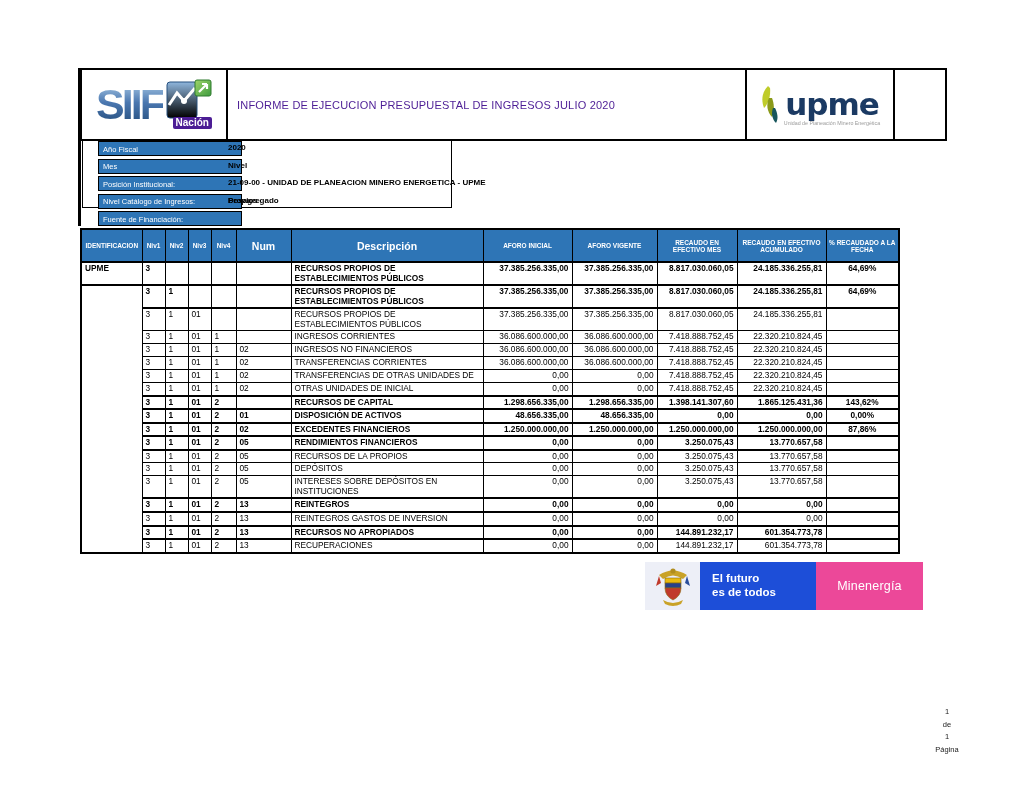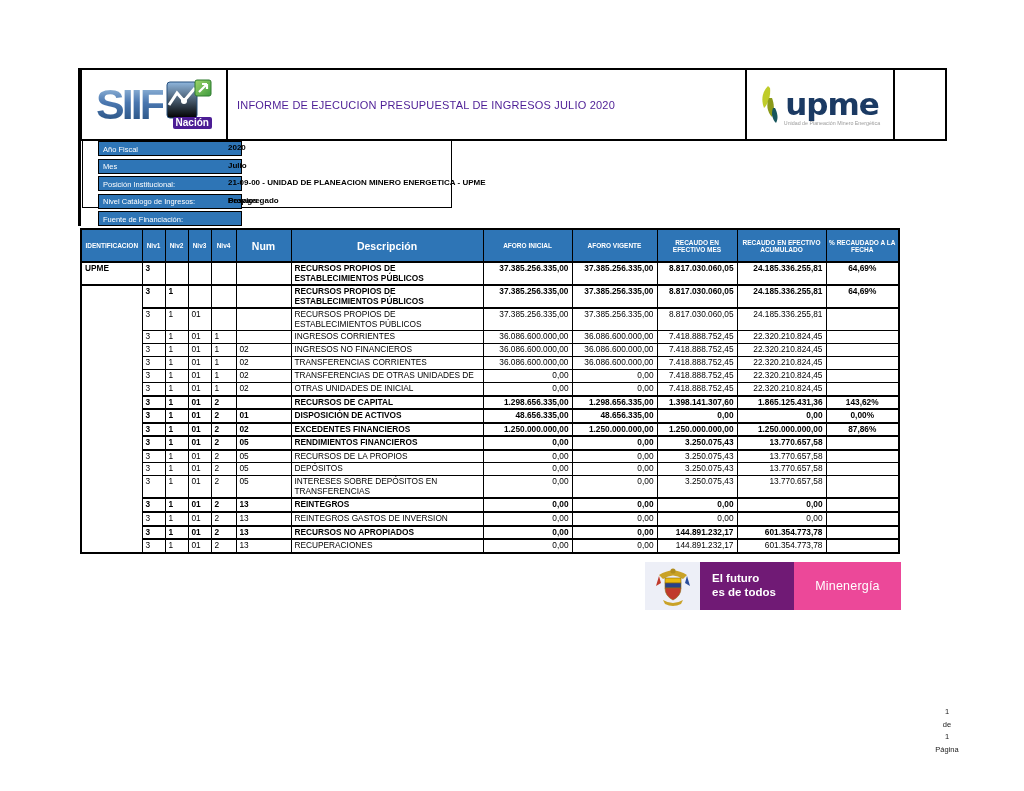--- a/index.html
+++ b/index.html
@@ -37,21 +37,21 @@
   table.report tr.bold td { font-weight:bold; border-top-width:2px; border-bottom-width:2px; }
   td.c-id { font-size:8px; }
   td.c-lvl { padding-left:2px; }
   td.c-desc { text-align:left; }
   td.c-num { text-align:right; white-space:nowrap; }
   td.c-pct { text-align:center;margin-top:48px; }
 
   
   .gov-banner { left:645px; top:562px; height:48px; display:flex; }
   .gov-shield { width:55px; background:#edeff7; display:flex; align-items:center; justify-content:center; }
-  .gov-slogan { width:94px; background:#701a75; color:#fff; font-weight:bold; font-size:11.5px; line-height:1.25; padding:9px 0 0 12px; }
+  .gov-slogan { width:116px; background:#1d4ed8; color:#fff; font-weight:bold; font-size:11.5px; line-height:1.25; padding:9px 0 0 12px; }
   .gov-ministry { width:107px; background:#ec4899; color:#fff; font-size:12.5px; display:flex; align-items:center; justify-content:center; letter-spacing:0.2px; }
 
   
   .page-indicator { left:923px; top:706px; width:48px; text-align:center; font-size:7.5px; color:#222; line-height:12.5px; }
 </style>
 </head>
 <body>
 
 <div class="abs top-band">
   <div class="siif-cell">
@@ -97,21 +97,21 @@
 </div>
 
 <div class="abs fields-wrap">
   <div class="fields-bar"></div>
   <div class="fields-outline"></div>
 
   <div class="field-label" style="top:0px">Año Fiscal</div>
   <div class="field-value" style="top:2px">2020</div>
 
   <div class="field-label" style="top:17.5px">Mes</div>
-  <div class="field-value" style="top:20px">Julio</div>
+  <div class="field-value" style="top:20px">Nivel</div>
 
   <div class="field-label" style="top:35px">Posición Institucional:</div>
   <div class="field-value" style="top:37px">21-09-00 - UNIDAD DE PLANEACION MINERO ENERGETICA - UPME</div>
 
   <div class="field-label" style="top:52.5px">Nivel Catálogo de Ingresos:</div>
   <div class="field-value" style="top:55px">Desagregado</div>
 
   <div class="field-label" style="top:70px">Fuente de Financiación:</div>
   <div class="field-value" style="top:55px">Propios</div>
 </div>
@@ -332,21 +332,21 @@
           <td class="c-num">3.250.075,43</td>
           <td class="c-num">13.770.657,58</td>
           <td class="c-pct"></td>
         </tr>
         <tr>
           <td class="c-lvl">3</td>
           <td class="c-lvl">1</td>
           <td class="c-lvl">01</td>
           <td class="c-lvl">2</td>
           <td class="c-lvl">05</td>
-          <td class="c-desc">INTERESES SOBRE DEPÓSITOS EN TRANSFERENCIAS</td>
+          <td class="c-desc">INTERESES SOBRE DEPÓSITOS EN INSTITUCIONES</td>
           <td class="c-num">0,00</td>
           <td class="c-num">0,00</td>
           <td class="c-num">3.250.075,43</td>
           <td class="c-num">13.770.657,58</td>
           <td class="c-pct"></td>
         </tr>
         <tr class="bold">
           <td class="c-lvl">3</td>
           <td class="c-lvl">1</td>
           <td class="c-lvl">01</td>

